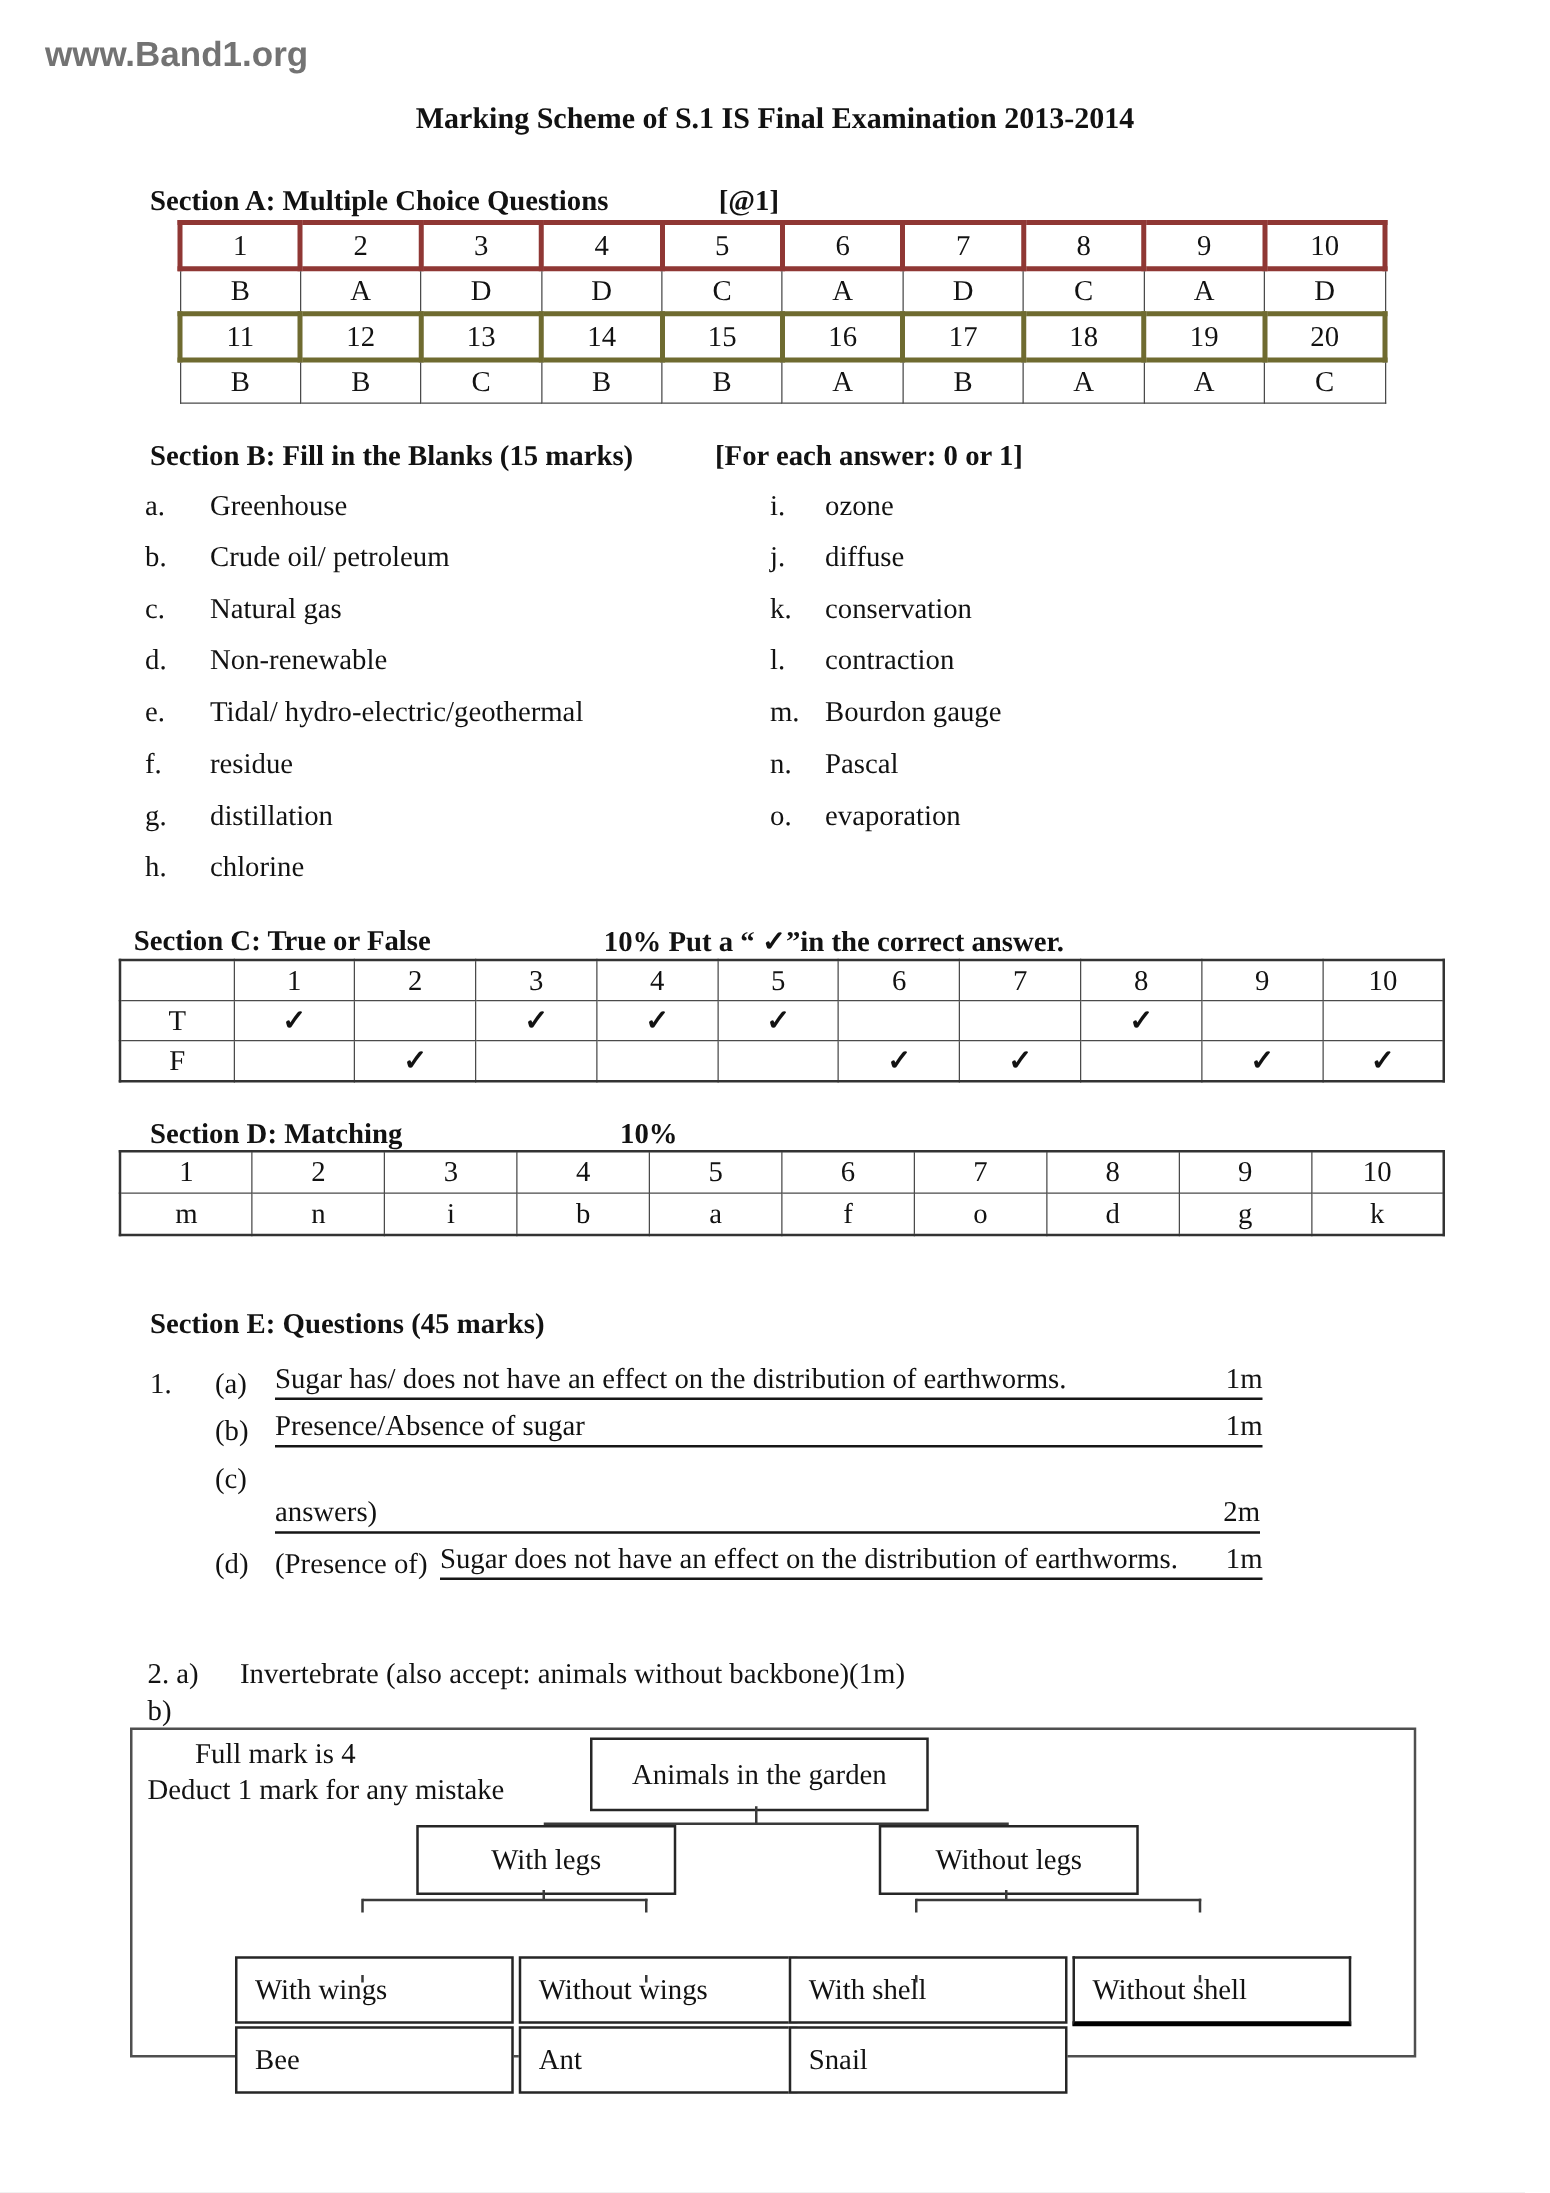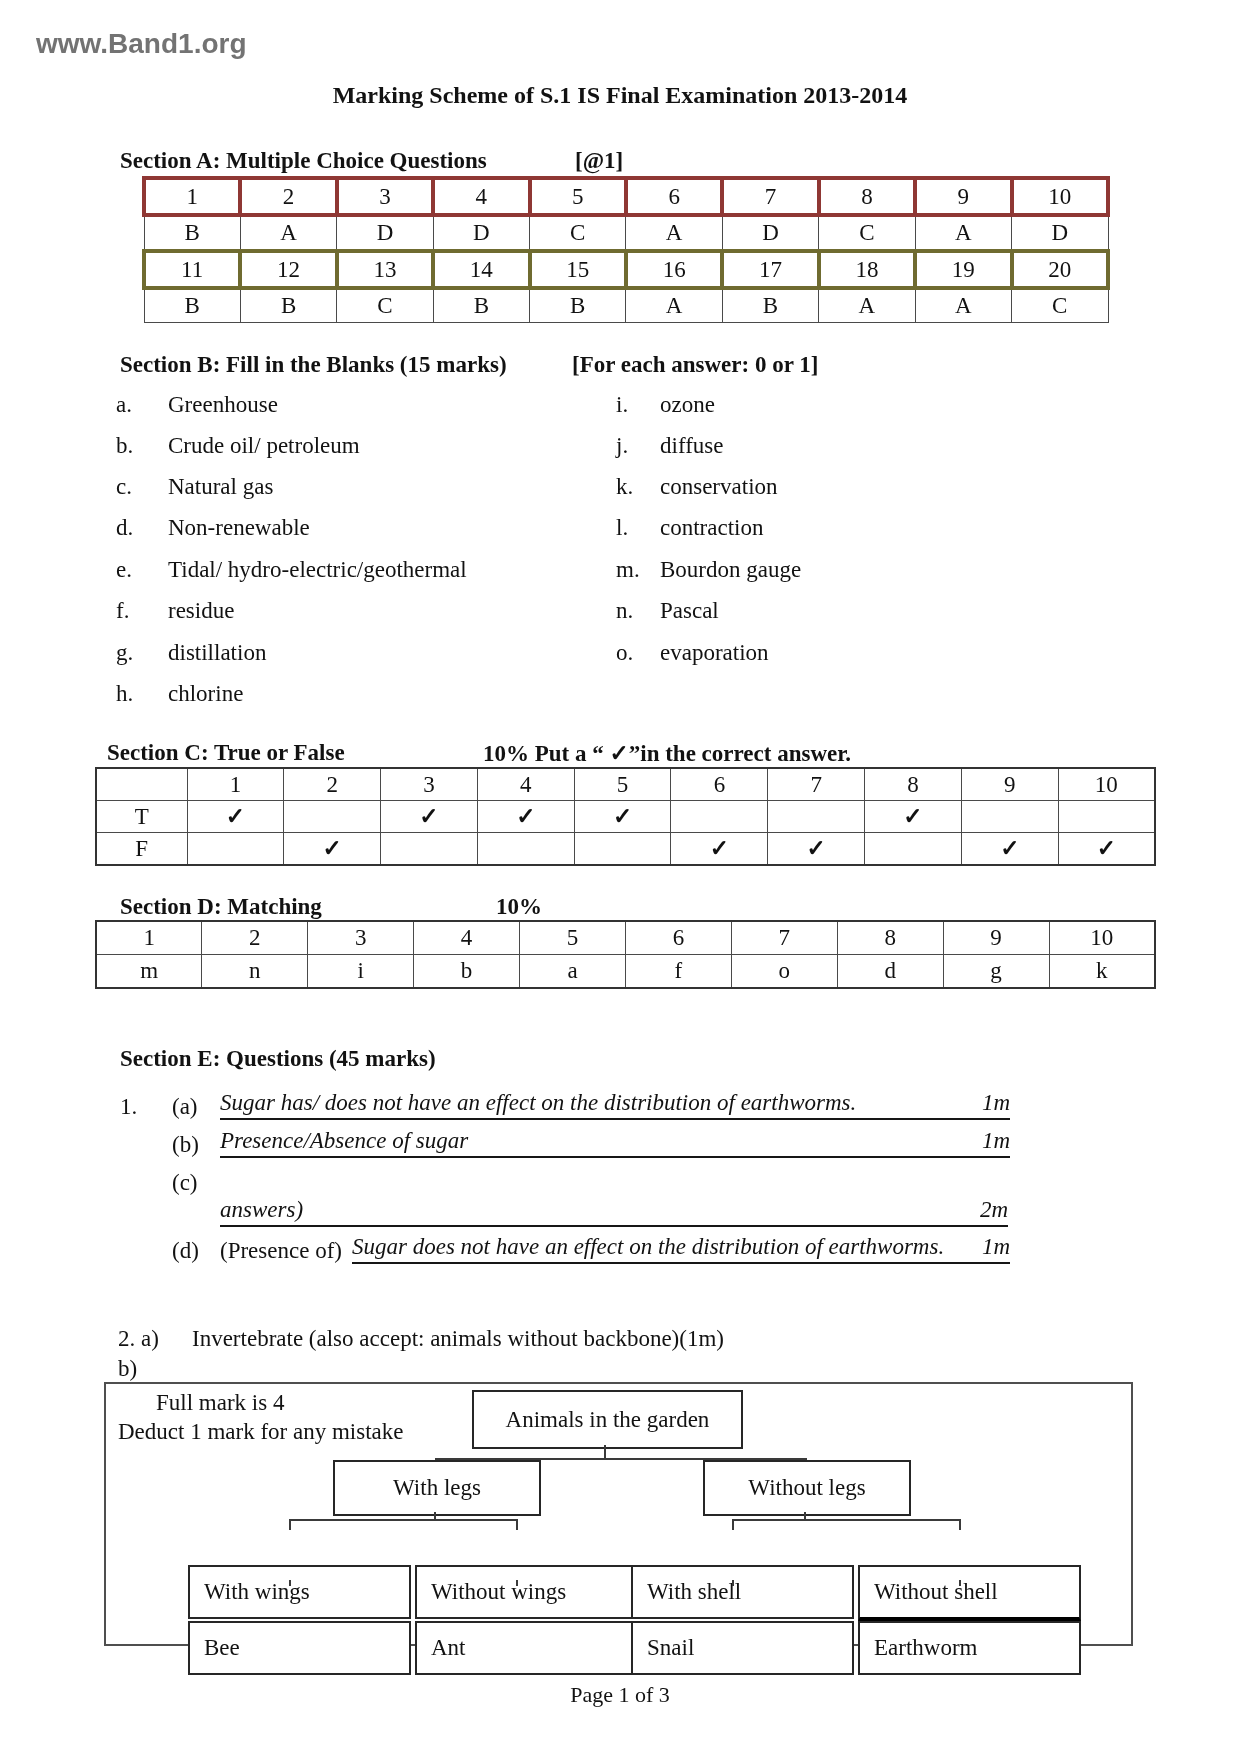--- a/index.html
+++ b/index.html
@@ -21,21 +21,21 @@
   .gd{left:95px;top:920px;width:1061px;border:2px solid #333;}
   .gd td{border:1px solid #4a4a4a;height:32px;text-align:center;font-size:23px;padding:0;}
   .check{font-weight:bold;font-size:24px;}
   .item{position:absolute;display:flex;font-size:23px;white-space:nowrap;}
   .item .ltr{width:52px;flex:none;}
   .item .ltr2{width:44px;flex:none;}
   .q1row{position:absolute;display:flex;font-size:23px;align-items:flex-end;}
   .qnum{width:52px;flex:none;}
   .qlab{width:48px;flex:none;}
   .uline{flex:1;display:flex;justify-content:space-between;border-bottom:2px solid #161616;
-         padding-bottom:2px;white-space:nowrap;font-style:italic;}
+         padding-bottom:2px;white-space:nowrap;}
   .uplain{padding-right:10px;white-space:nowrap;}
   .q2row{position:absolute;display:flex;font-size:23px;white-space:nowrap;}
   .q2lab{width:74px;flex:none;}
   .box{position:absolute;border:2px solid #262626;background:#fff;font-size:23px;
        display:flex;align-items:center;white-space:nowrap;}
   .box.center{justify-content:center;}
   .box.leaf{padding-left:14px;margin-top:35px;}
   .outerbox{position:absolute;border:2px solid #4f4f4f;background:#fff;}
   .cline{position:absolute;background:#3a3a3a;}
   .note{position:absolute;font-size:23px;white-space:nowrap;}
@@ -349,17 +349,15 @@
   <div class="box leaf" style="left:858px;top:1530px;width:205px;height:50px;border-bottom:4px solid #000;">Without shell</div>
 
   <div class="cline" style="left:289px;top:1580px;width:2px;height:6px;"></div>
   <div class="cline" style="left:516px;top:1580px;width:2px;height:6px;"></div>
   <div class="cline" style="left:732px;top:1580px;width:2px;height:6px;"></div>
   <div class="cline" style="left:959px;top:1580px;width:2px;height:6px;"></div>
 
   <div class="box leaf" style="left:188px;top:1586px;width:205px;height:50px;">Bee</div>
   <div class="box leaf" style="left:415px;top:1586px;width:205px;height:50px;">Ant</div>
   <div class="box leaf" style="left:631px;top:1586px;width:205px;height:50px;">Snail</div>
-  <div class="box leaf" style="left:858px;top:1586px;width:205px;height:50px;">Earthworm</div>
-
-  <div class="abs footer">Page 1 of 3</div>
+
 
 </div>
 
 </body></html>

